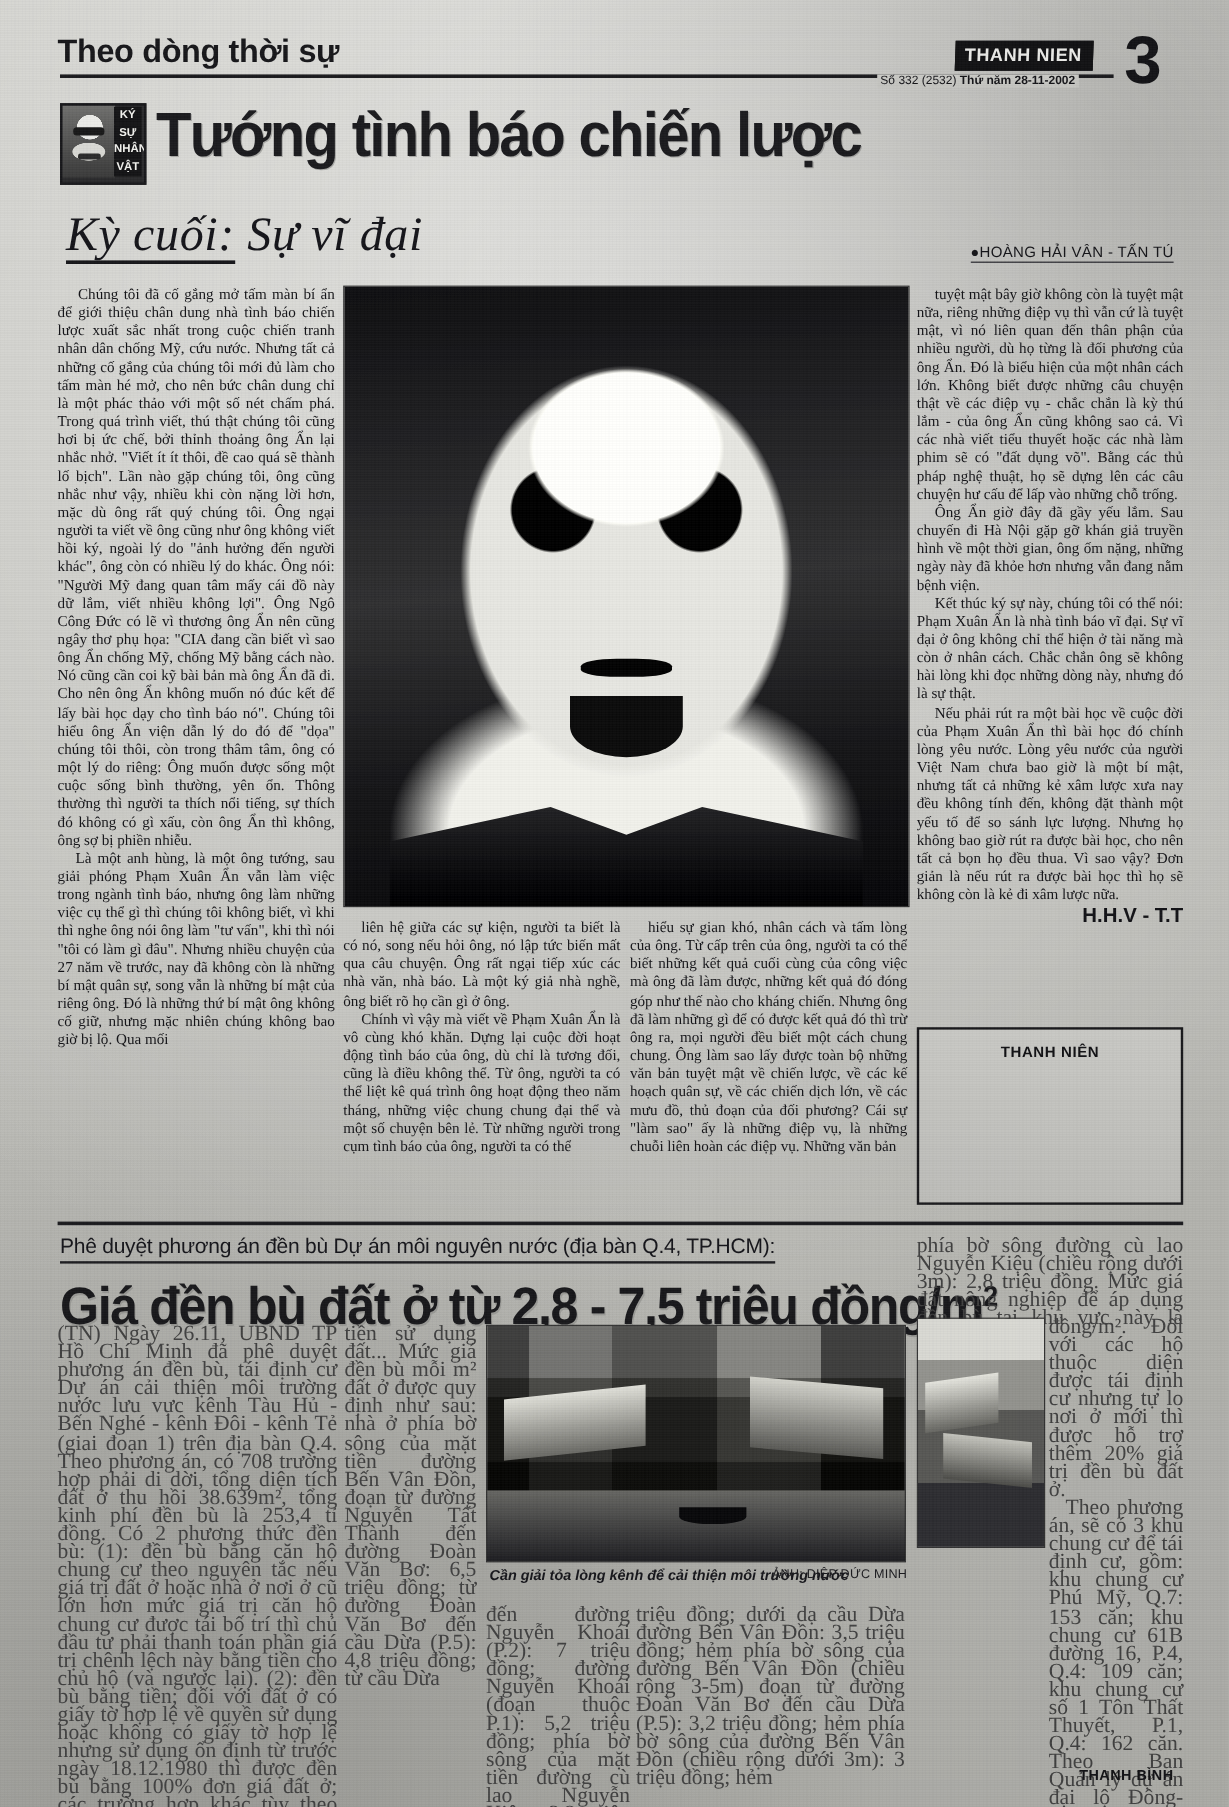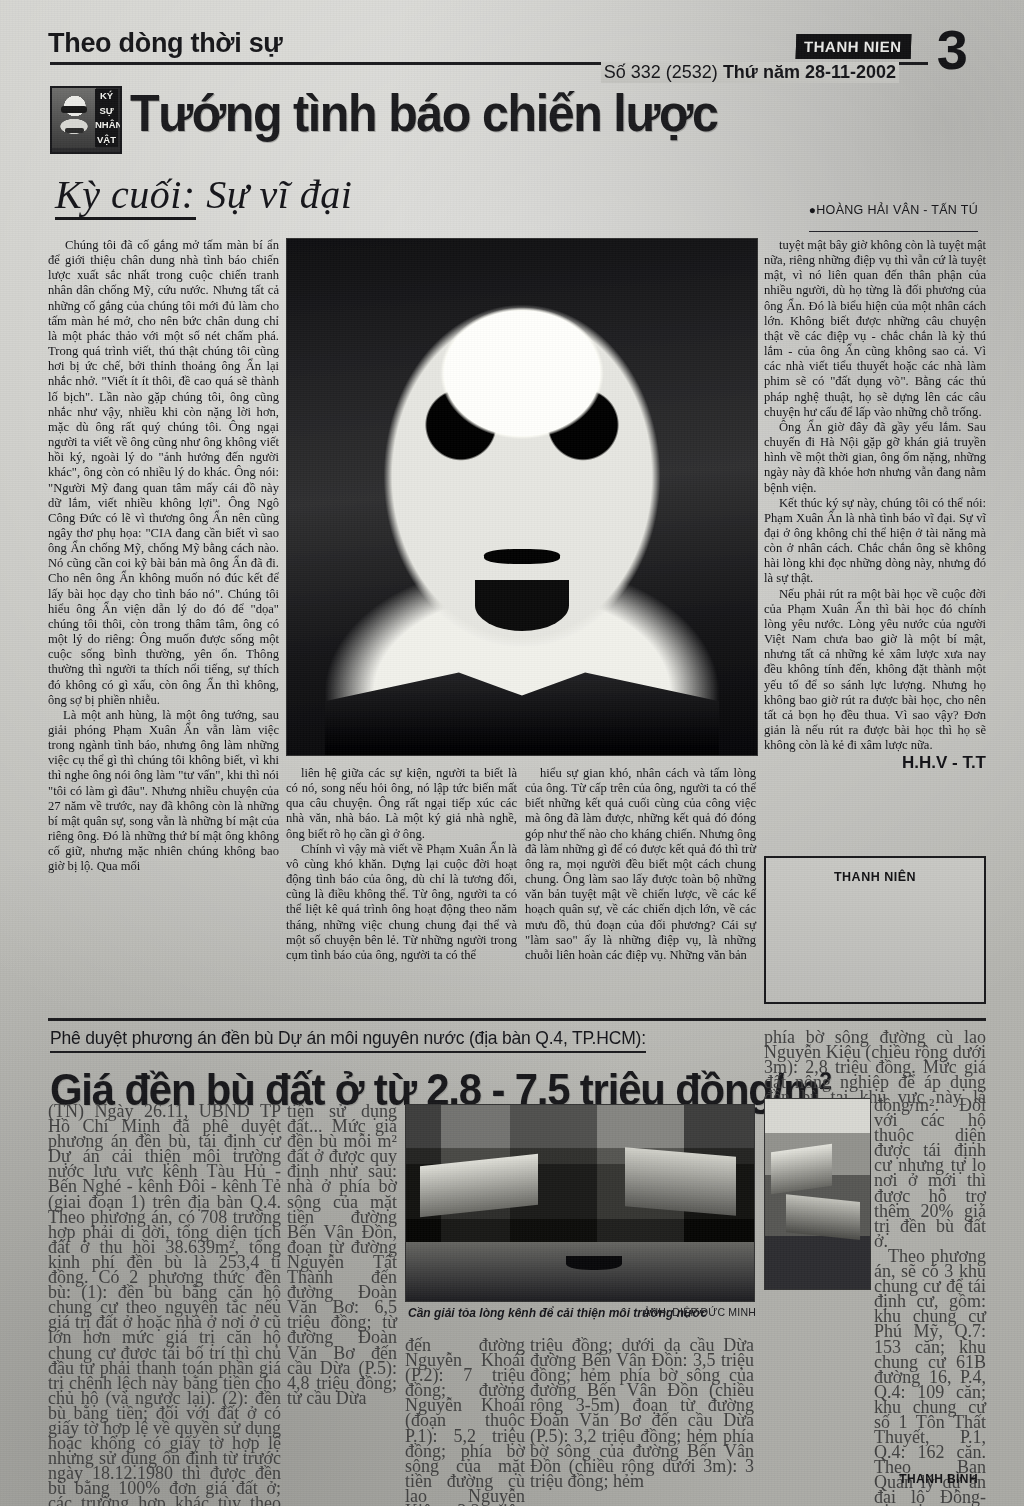--- a/index.html
+++ b/index.html
@@ -36,21 +36,21 @@
     font-family:"Liberation Sans", sans-serif;
     font-weight:bold;font-size:27px;color:#17171a;
     letter-spacing:-.3px;line-height:30px;
   }
   .topline{
     position:absolute;left:2px;top:34px;width:878px;height:3px;background:#1b1b1e;
   }
   .issue-line{
     position:absolute;right:77px;top:34px;
     font-family:"Liberation Sans", sans-serif;
-    font-size:18px;color:#16161a;white-space:nowrap;
+    font-size:10px;color:#16161a;white-space:nowrap;
     background:linear-gradient(#cacac6,#c3c3bf);
     padding:0 3px;
   }
   .issue-line b{font-weight:bold;}
   .masthead-logo{
     position:absolute;right:66px;top:6px;
     background:#121214;color:#e9e9e6;
     font-family:"Liberation Sans", sans-serif;
     font-weight:bold;font-size:15px;letter-spacing:.5px;
     padding:3px 7px 3px 6px;
@@ -103,21 +103,21 @@
     position:absolute;left:55px;top:172px;
     font-family:"Liberation Serif", serif;
     font-style:italic;font-size:40px;line-height:46px;color:#15151a;
     letter-spacing:.5px;
   }
   .subhead u{text-decoration:none;border-bottom:3px solid #17171a;padding-bottom:0;}
   .byline{
     position:absolute;right:46px;top:203px;
     font-family:"Liberation Sans", sans-serif;
     font-size:12.5px;letter-spacing:.3px;color:#151519;
-    border-bottom:1px solid #24242a;padding-bottom:14px;
+    border-bottom:1px solid #24242a;padding-bottom:1px;
   }
   .byline .dot{font-size:12px;}
 
   
   .col{
     position:absolute;
     font-family:"Liberation Serif", serif;
     font-size:12.6px;line-height:15.15px;
     text-align:justify;color:#131317;
     hyphens:none;

